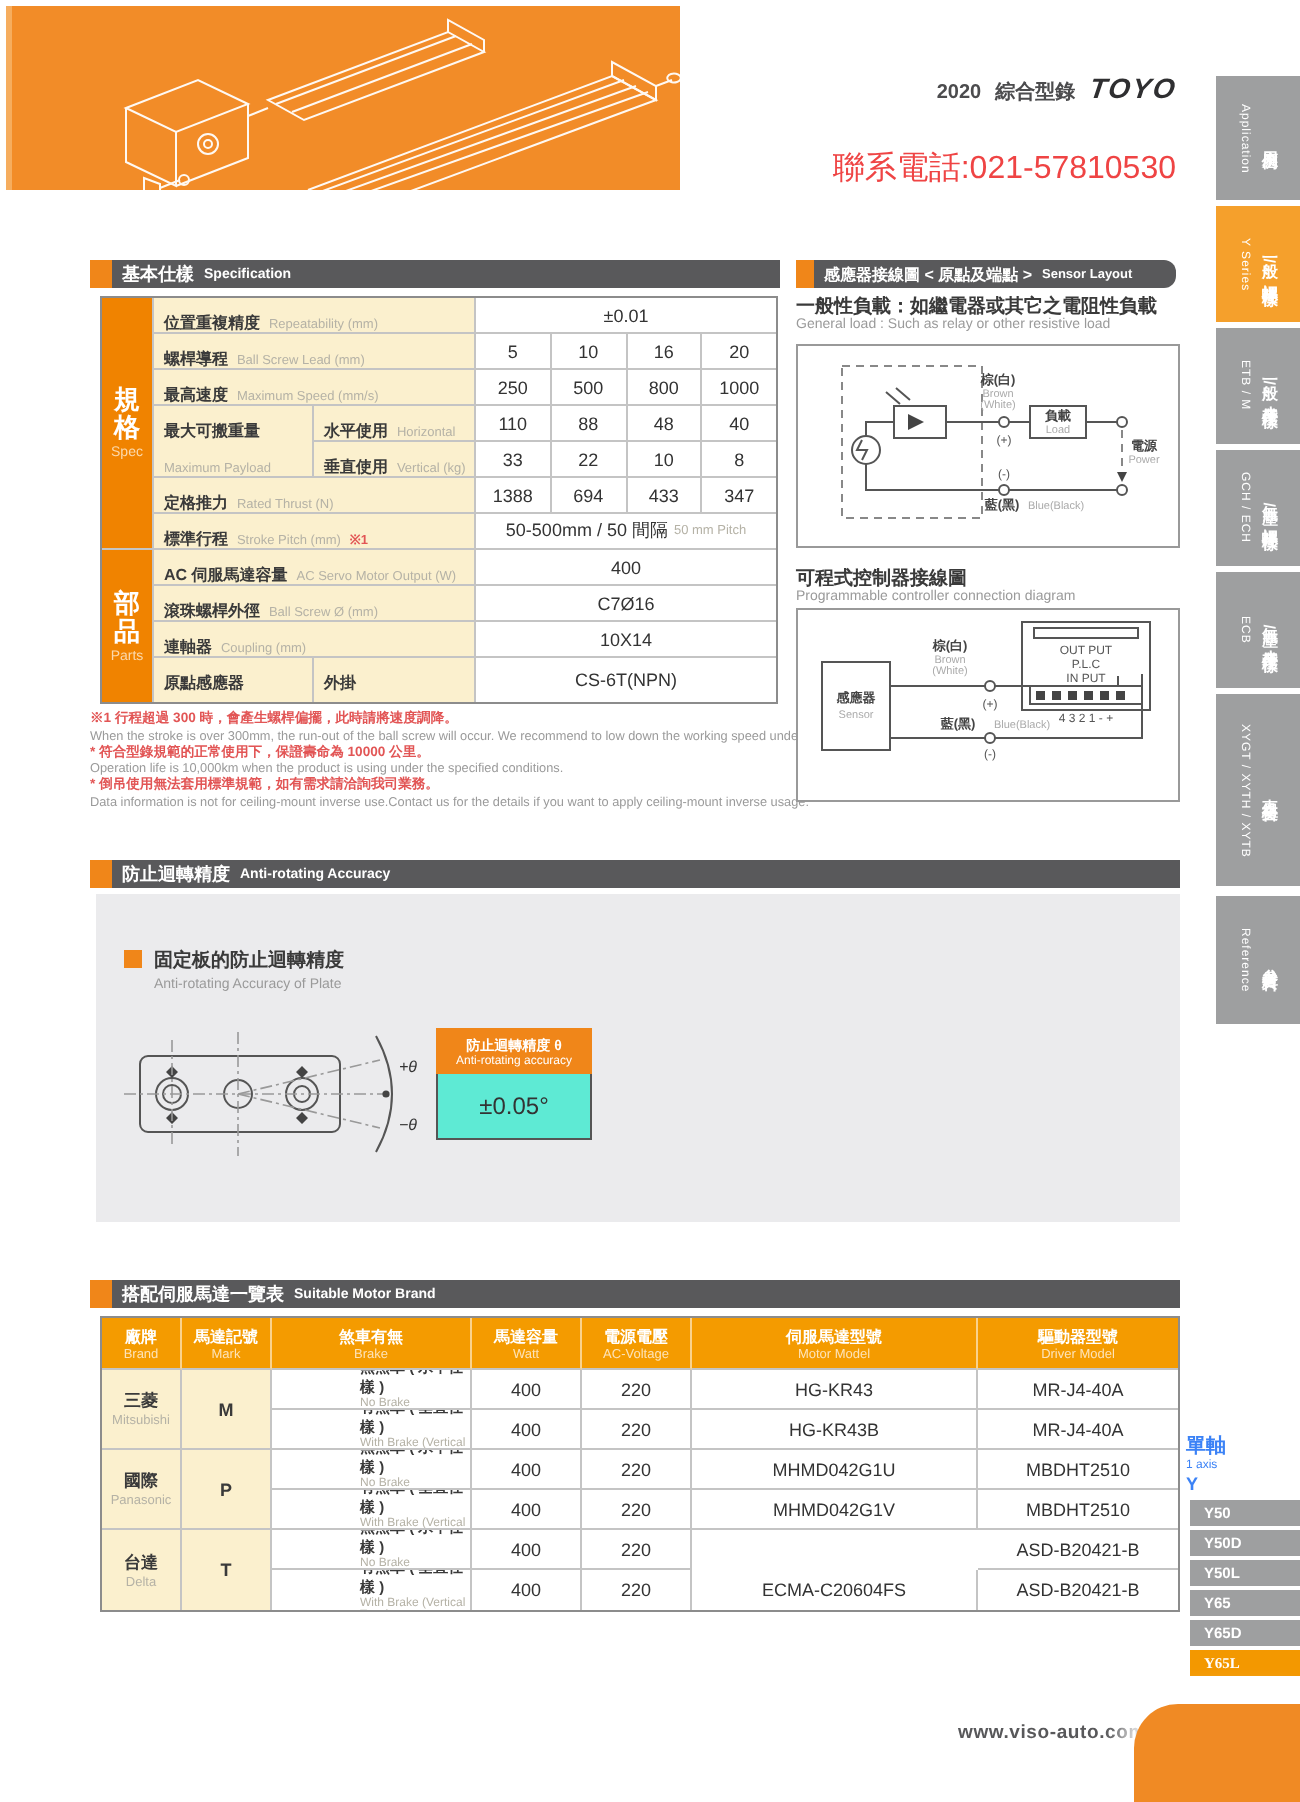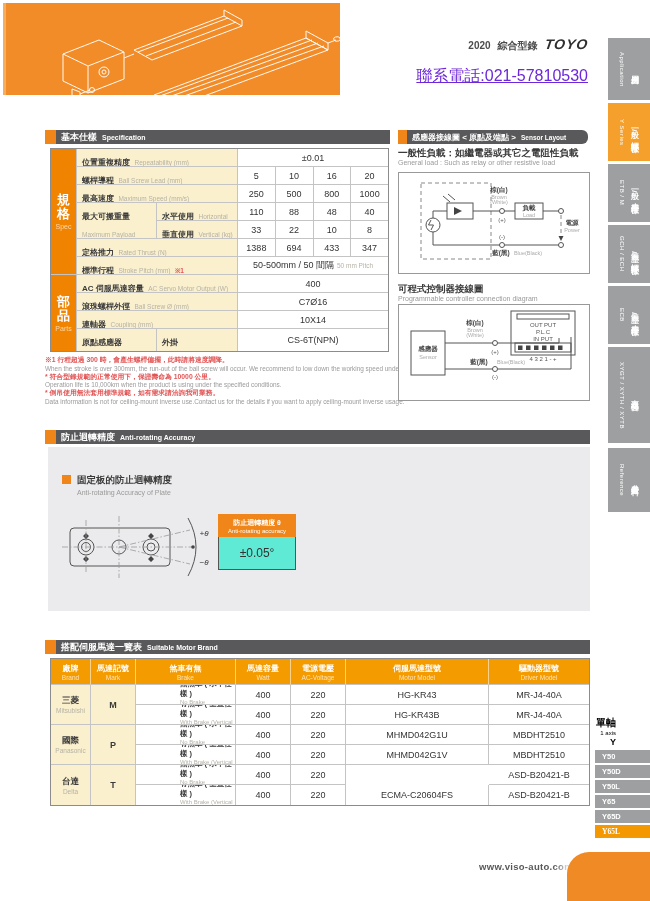--- a/index.html
+++ b/index.html
@@ -4,21 +4,21 @@
 <style>
   html,body{margin:0;padding:0;background:#fff;}
   .page{position:relative;width:650px;height:901px;background:#fff;overflow:hidden;
         font-family:"Liberation Sans",sans-serif;color:#3a3a3a;}
   
   .hero{position:absolute;left:3px;top:3px;width:334px;height:92px;background:#F28C28;border-left:3px solid #F6AD5E;}
   .catalog-line{position:absolute;top:36px;right:62px;display:flex;gap:7px;align-items:baseline;}
   .cat-year{font-size:10px;font-weight:bold;color:#4c4c4e;}
   .cat-name{font-size:10px;color:#4c4c4e;font-weight:bold;}
   .logo{font-size:14px;font-weight:900;font-style:italic;letter-spacing:1px;color:#2f2f31;transform:skewX(-8deg);}
-  .phone{position:absolute;top:66px;right:62px;font-size:16px;color:#6d28d9;text-decoration:underline;}
+  .phone{position:absolute;top:74px;right:62px;font-size:16px;color:#ef4444;}
   
   .vtab{position:absolute;right:0;width:42px;background:#9E9FA0;writing-mode:vertical-rl;
         display:flex;flex-direction:column;align-items:center;justify-content:center;gap:3px;color:#fff;}
   .vtab.active{background:#F5A02C;}
   .vtab-zh{font-size:8px;font-weight:bold;letter-spacing:1px;}
   .vtab-en{font-size:6px;letter-spacing:.5px;}
   
   .secbar{position:absolute;height:14px;background:#59595B;color:#fff;display:flex;align-items:center;gap:5px;}
   .secbar .sq{width:11px;height:14px;background:#F08619;flex:none;}
   .secbar-zh{font-size:9px;font-weight:bold;}
@@ -75,21 +75,21 @@
   .mhead-en{font-size:6.5px;color:#FDE3B8;}
   .bcell{background:#FBF0CE;display:flex;flex-direction:column;align-items:center;justify-content:center;}
   .bzh{font-size:8.5px;font-weight:bold;color:#3a3a3a;}
   .ben{font-size:6.5px;color:#B5B2A6;}
   .markcell{background:#FBF0CE;display:flex;align-items:center;justify-content:center;font-size:9px;font-weight:bold;color:#3a3a3a;}
   .brakecell{display:flex;flex-direction:column;align-items:center;justify-content:center;background:#fff;padding-left:44px;}
   .brake-zh{font-size:7.5px;font-weight:bold;color:#3a3a3a;}
   .brake-en{font-size:6px;color:#B5B2A6;}
   .mval{display:flex;align-items:center;justify-content:center;font-size:9px;color:#333;background:#fff;}
   
-  .axis-block{position:absolute;left:569px;top:716px;width:47px;text-align:right;color:#000000;}
+  .axis-block{position:absolute;left:593px;top:716px;width:47px;text-align:left;color:#3b82f6;}
   .axis-zh{font-size:10px;font-weight:bold;display:block;}
   .axis-en{font-size:6px;display:block;}
   .axis-letter{font-size:9px;font-weight:bold;display:block;margin-top:1px;}
   .mtab{position:absolute;left:595px;width:55px;height:13px;background:#9E9FA0;color:#fff;
         font-size:7.5px;font-weight:bold;line-height:13px;padding-left:7px;box-sizing:border-box;}
   .mtab.active{background:#F39800;}
   .corner{position:absolute;right:0;bottom:0;width:83px;height:49px;background:#F08A24;border-top-left-radius:22px;
           box-shadow:-6px -6px 10px rgba(255,255,255,.85);}
   .website{position:absolute;left:479px;top:861px;font-size:9.5px;font-weight:bold;color:#58585a;letter-spacing:.3px;}
 </style>

